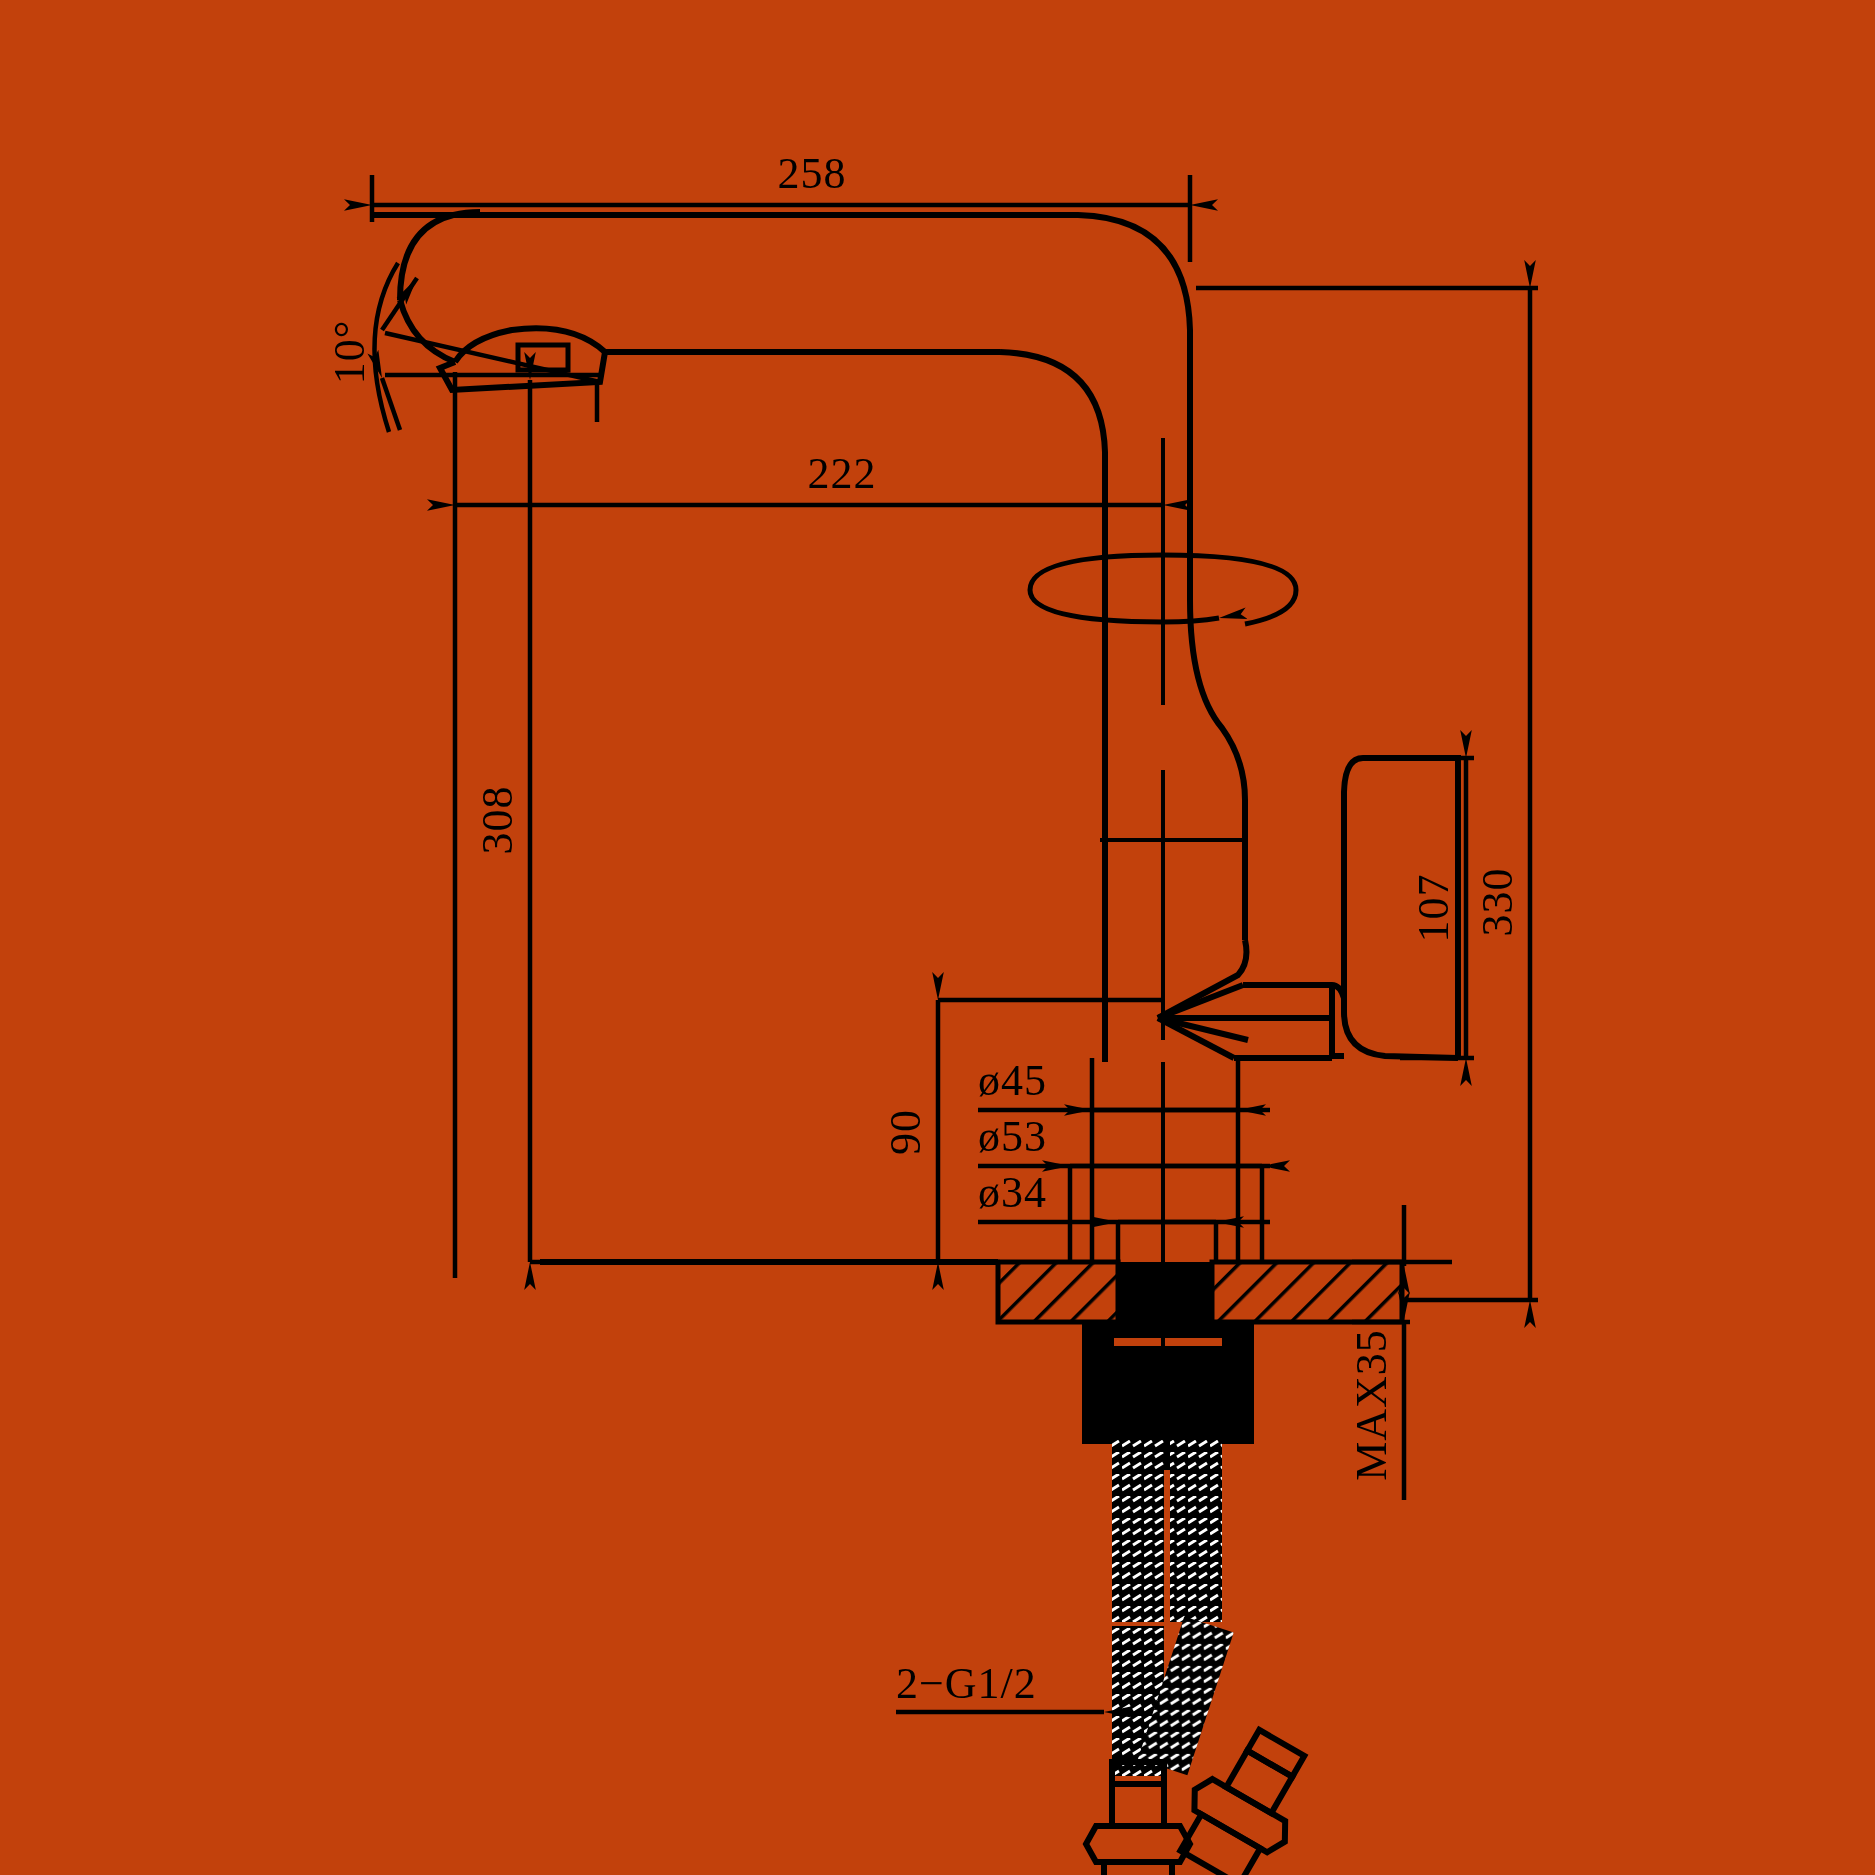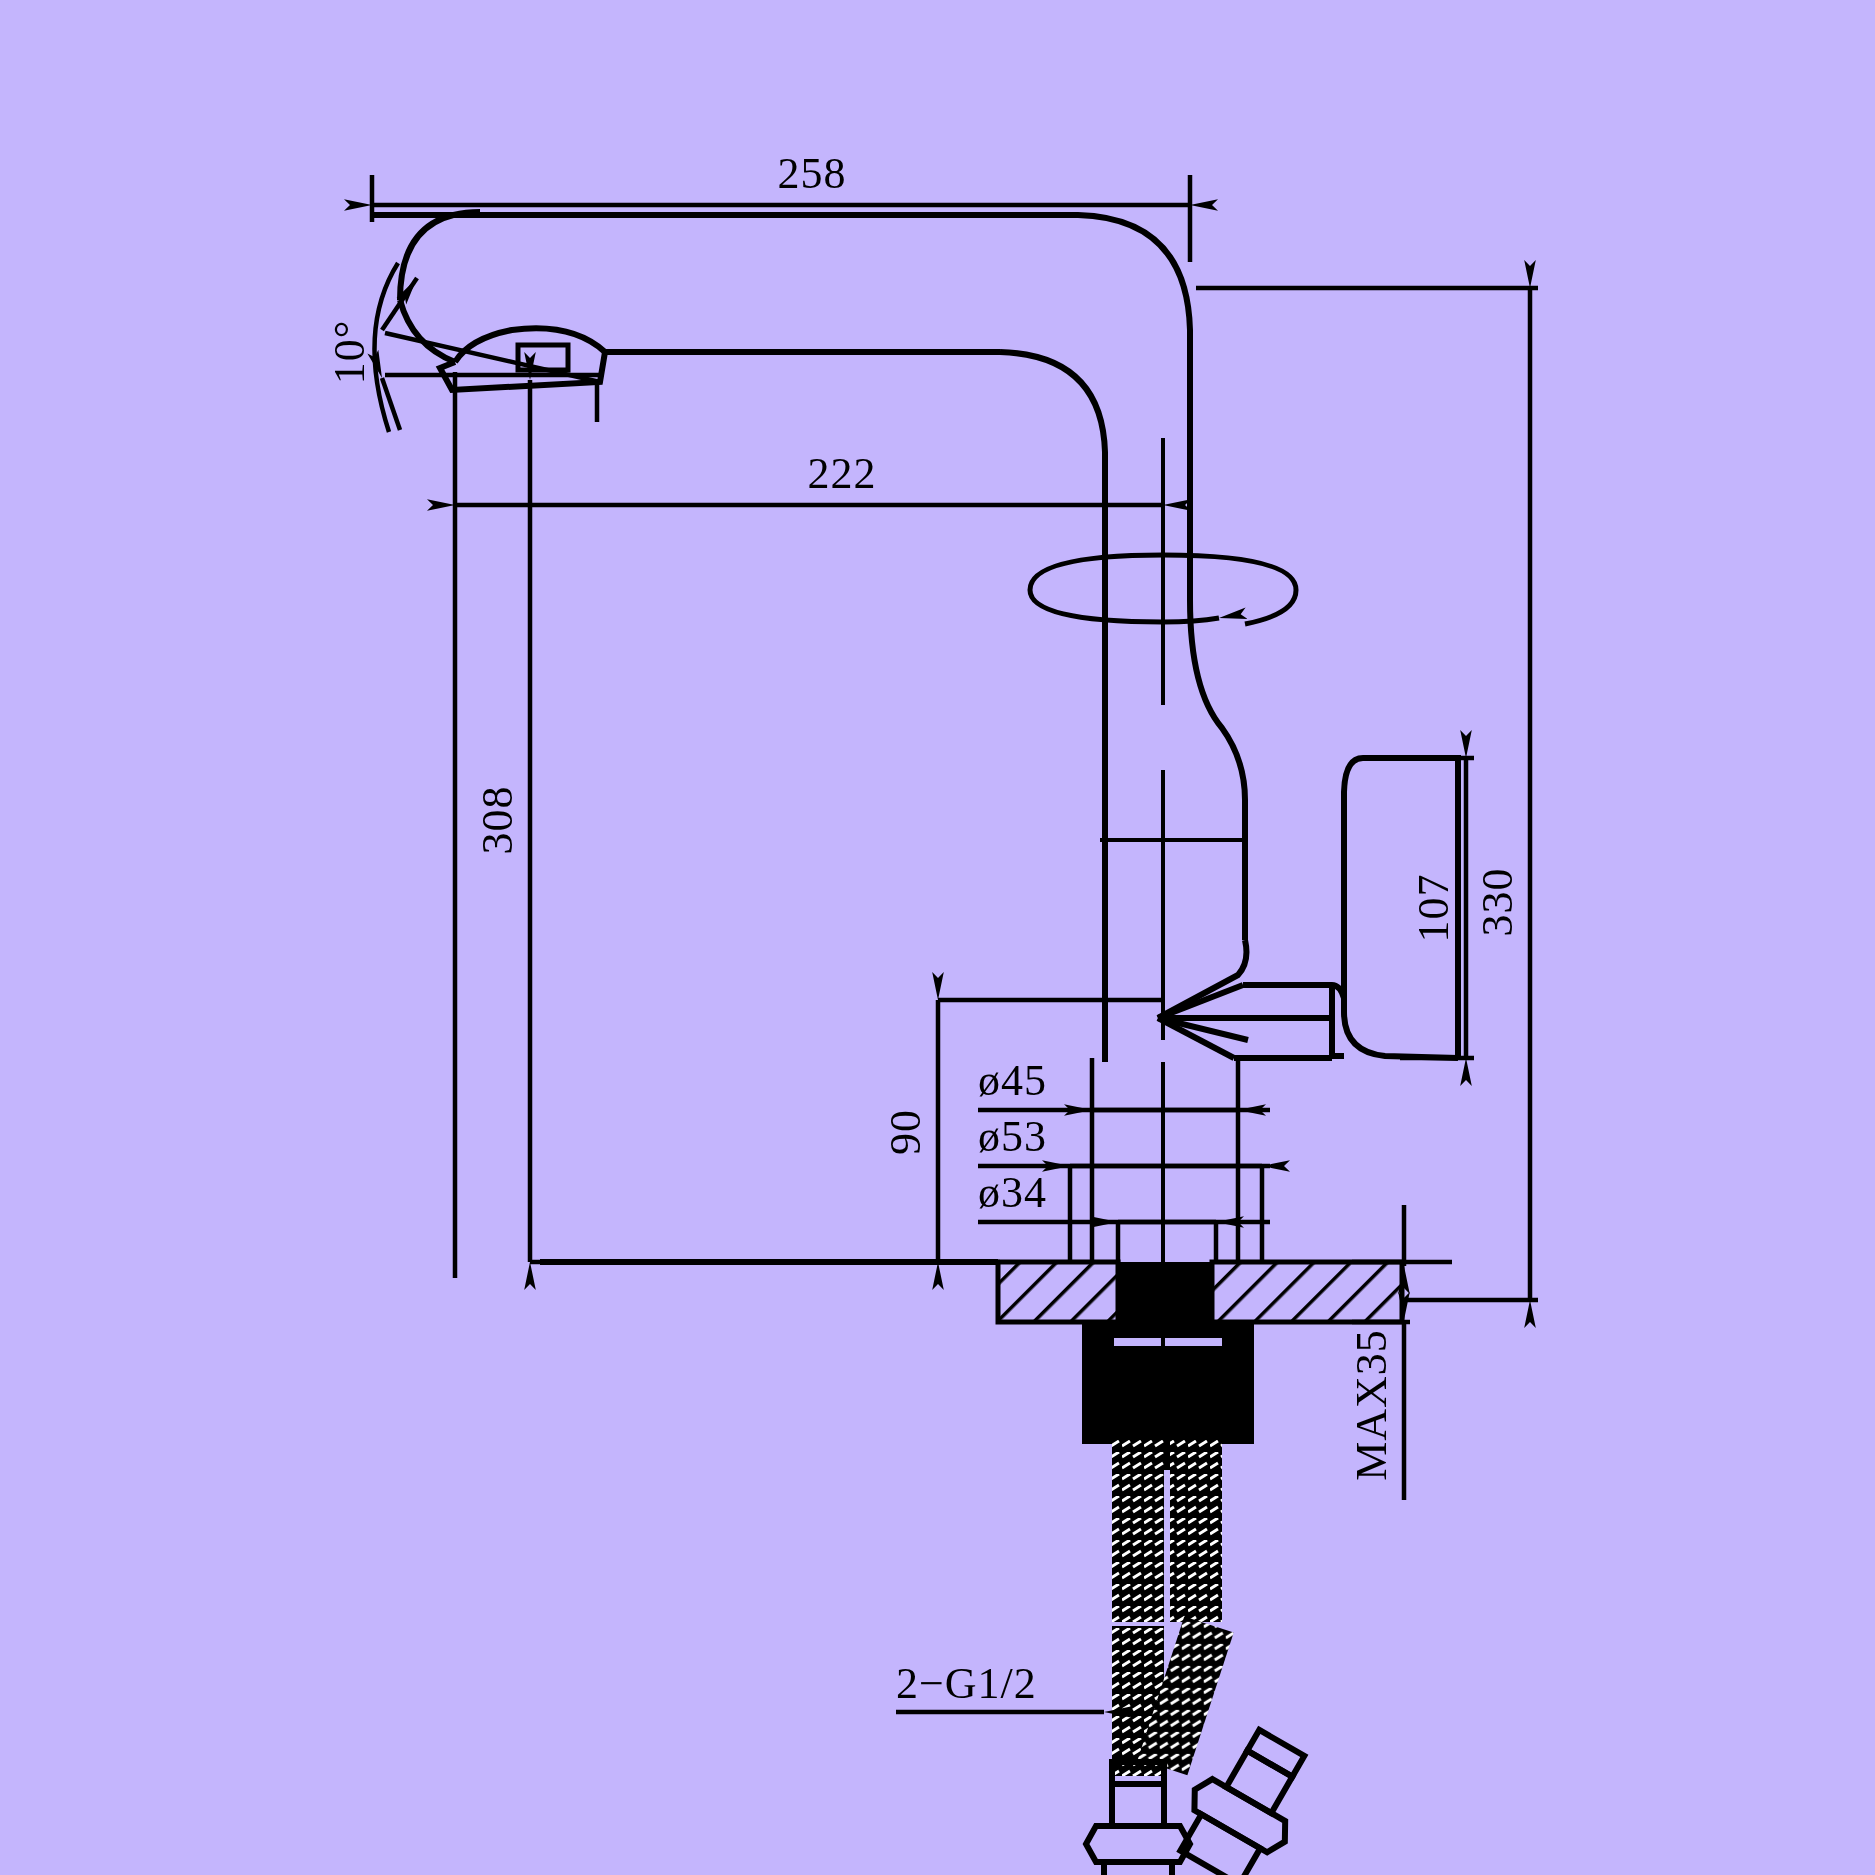--- a/index.html
+++ b/index.html
@@ -7,21 +7,21 @@
     padding: 0;
     background: #ffffff;
   }
   body {
     font-family: "Liberation Serif", serif;
   }
   #drawing-root {
     position: relative;
     width: 1875px;
     height: 1875px;
-    background: #c4b5fd;
+    background: #c2410c;
     overflow: hidden;
   }
   svg#tech-drawing {
     display: block;
     width: 1875px;
     height: 1875px;
   }
   .ln {
     stroke: #000000;
     fill: none;

